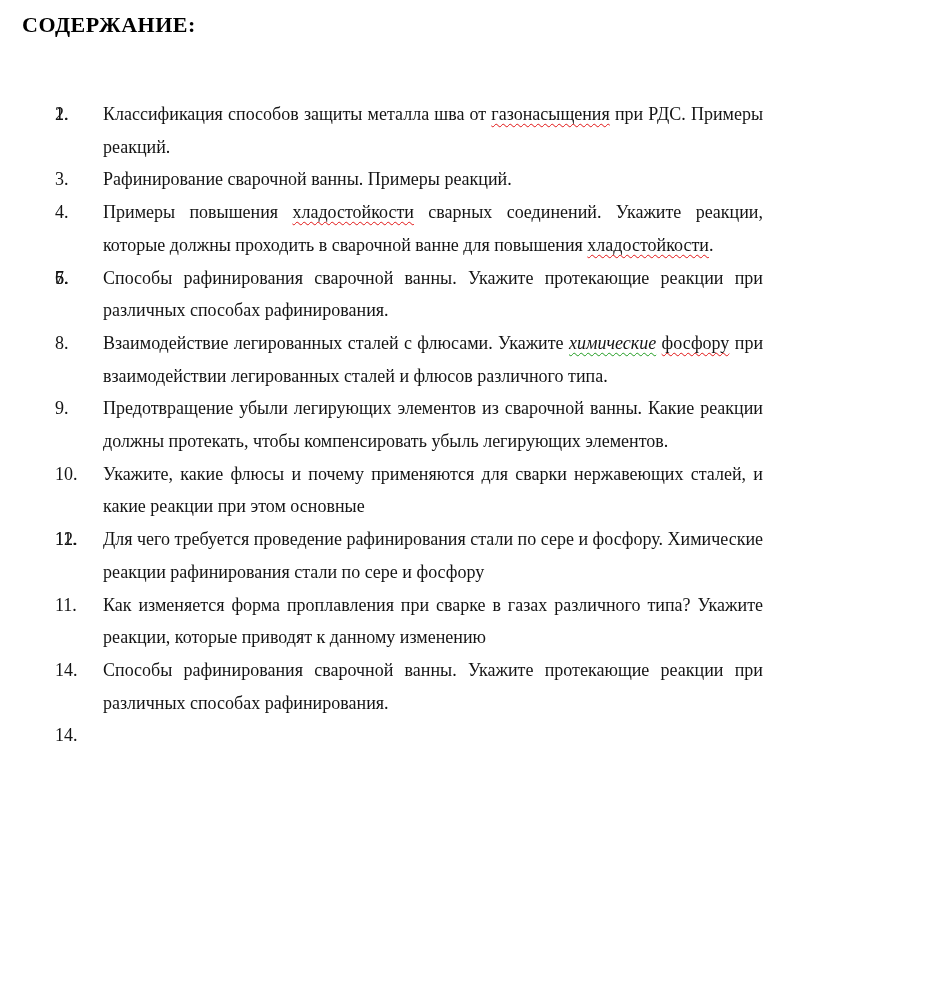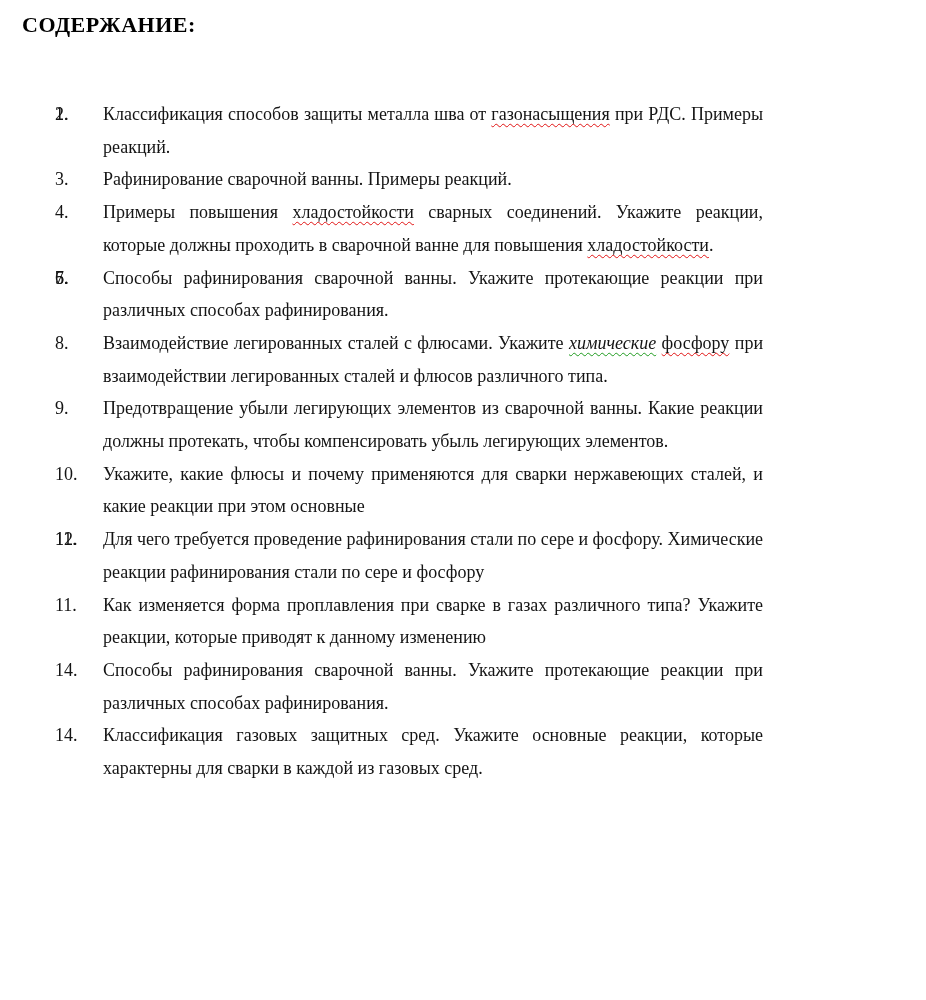--- a/index.html
+++ b/index.html
@@ -72,15 +72,15 @@
       <div class="toc-item"><span class="item-number">5.</span></div>
       <div class="toc-item"><span class="item-number">6.</span></div>
       <div class="toc-item"><span class="item-number">7.</span><span><span>Способы рафинирования сварочной ванны. Укажите протекающие реакции при различных способах рафинирования.</span></span></div>
       <div class="toc-item"><span class="item-number">8.</span><span><span>Взаимодействие легированных сталей с флюсами. Укажите </span><span class="sq-green">химические</span><span> </span><span class="sq-red">фосфору</span><span> при взаимодействии легированных сталей и флюсов различного типа.</span></span></div>
       <div class="toc-item"><span class="item-number">9.</span><span><span>Предотвращение убыли легирующих элементов из сварочной ванны. Какие реакции должны протекать, чтобы компенсировать убыль легирующих элементов.</span></span></div>
       <div class="toc-item"><span class="item-number">10.</span><span><span>Укажите, какие флюсы и почему применяются для сварки нержавеющих сталей, и какие реакции при этом основные</span></span></div>
       <div class="toc-item"><span class="item-number">11.</span></div>
       <div class="toc-item"><span class="item-number">12.</span><span><span>Для чего требуется проведение рафинирования стали по сере и фосфору. Химические реакции рафинирования стали по сере и фосфору</span></span></div>
       <div class="toc-item"><span class="item-number">11.</span><span><span>Как изменяется форма проплавления при сварке в газах различного типа? Укажите реакции, которые приводят к данному изменению</span></span></div>
       <div class="toc-item"><span class="item-number">14.</span><span><span>Способы рафинирования сварочной ванны. Укажите протекающие реакции при различных способах рафинирования.</span></span></div>
-      <div class="toc-item"><span class="item-number">14.</span><span><span>Классификация газовых защитных сред. Укажите основные реакции, которые характерны для сварки в каждой из газовых сред.</span></span></div>
+      <div class="toc-item"><span class="item-number">14.</span></div>
     </div>
 </div>
 
 </body></html>

